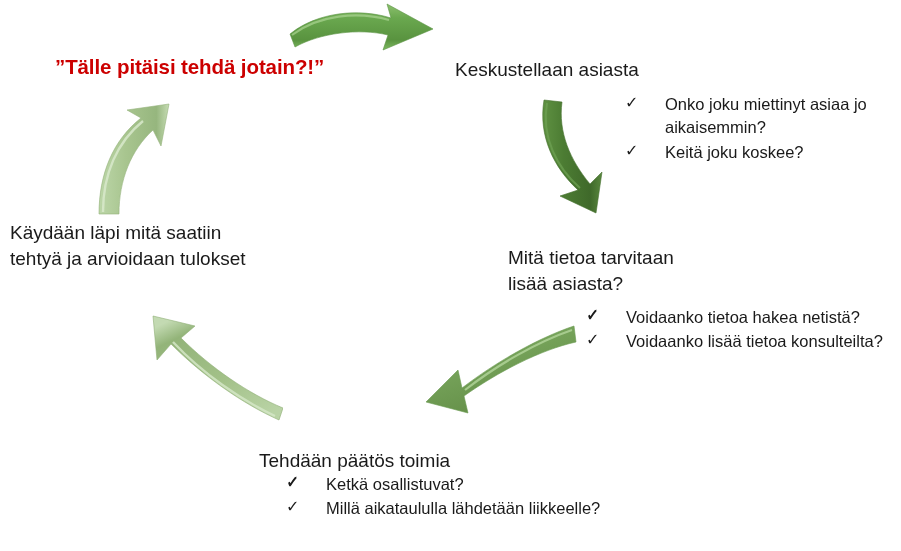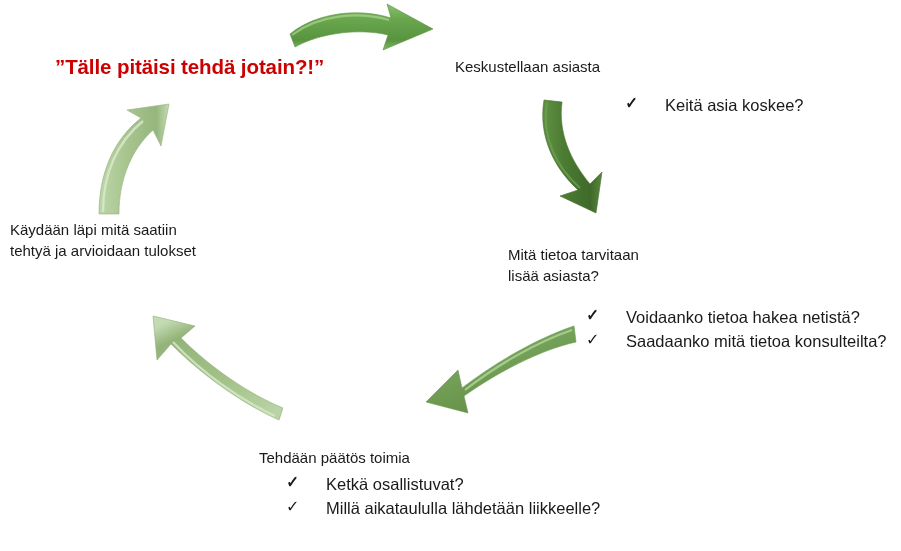--- a/index.html
+++ b/index.html
@@ -24,21 +24,21 @@
   .headline {
     left: 55px;
     top: 55px;
     font-size: 20.5px;
     font-weight: bold;
     color: #cc0000;
     letter-spacing: -0.1px;
     white-space: nowrap;
   }
   .stage-title {
-    font-size: 15px;
+    font-size: 19px;
     color: #1a1a1a;
     line-height: 1.38;
     font-weight: normal;
     white-space: pre-line;
   }
   #title-discuss { left: 455px; top: 57px; }
   #title-info    { left: 508px; top: 238px; margin-top: 7px; }
   #title-decide  { left: 259px; top: 440px; margin-top: 8px; }
   #title-review  { left: 10px;  top: 220px; }
 
@@ -157,41 +157,42 @@
     </svg>
   </div>
 
   <div class="abs headline">”Tälle pitäisi tehdä jotain?!”</div>
 
   <div class="abs stage-title" id="title-discuss">Keskustellaan asiasta</div>
 
   <ul class="abs bullets" id="bullets-discuss">
     <li>
       <span class="tick">✓</span>
-    </li>
-    <li>
-      <span class="tick">✓</span>
-      <span>Keitä asia koskee?</span>
+      <span>Onko joku miettinyt asiaa jo aikaisemmin?</span>
+    </li>
+    <li>
+      <span class="tick">✓</span>
+      <span>Keitä joku koskee?</span>
     </li>
   </ul>
 
   <div class="abs stage-title" id="title-info">Mitä tietoa tarvitaan
 lisää asiasta?</div>
 
   <ul class="abs bullets" id="bullets-info">
     <li>
       <span class="tick">✓</span>
     </li>
     <li>
       <span class="tick">✓</span>
       <span>Voidaanko tietoa hakea netistä?</span>
     </li>
     <li>
       <span class="tick">✓</span>
-      <span>Saadaanko mitä tietoa konsulteilta?</span>
+      <span>Voidaanko lisää tietoa konsulteilta?</span>
     </li>
   </ul>
 
   <div class="abs stage-title" id="title-decide">Tehdään päätös toimia</div>
 
   <ul class="abs bullets" id="bullets-decide">
     <li>
       <span class="tick">✓</span>
     </li>
     <li>

